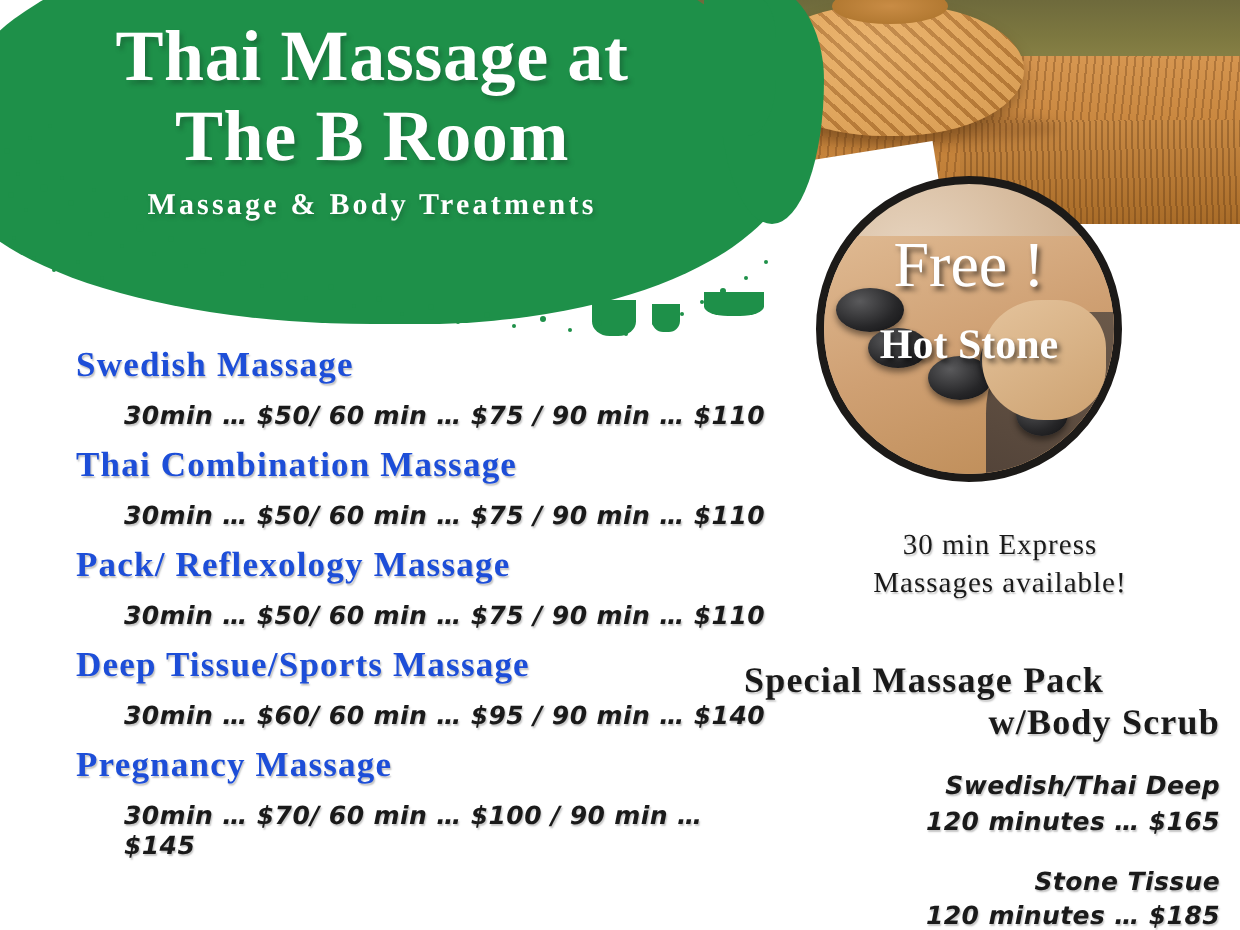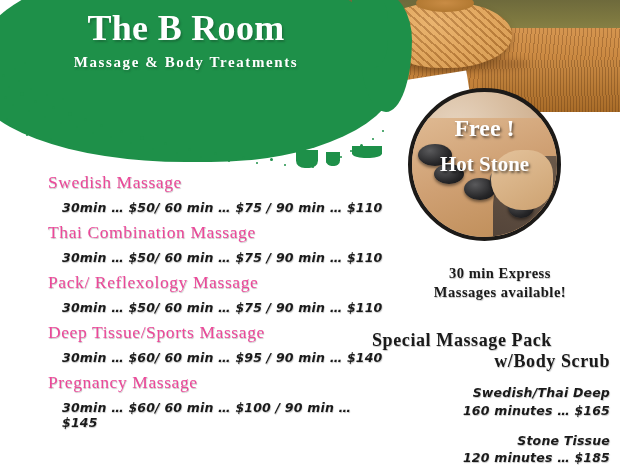--- a/index.html
+++ b/index.html
@@ -147,24 +147,24 @@
 
   
   .services {
     position: absolute;
     left: 0;
     top: 172px;
     width: 388px;
   }
   .svc { margin-bottom: 7px; }
   .svc-name {
-    margin-left: 48px;
+    margin-left: 38px;
     font-size: 17.5px;
-    font-weight: normal;
-    color: #ec4899;
+    font-weight: bold;
+    color: #1d4ed8;
     letter-spacing: 0.6px;
     text-shadow: 0.6px 0.8px 0.8px rgba(120,120,120,0.45);
   }
   .svc-price {
     margin-top: 7px;
     margin-left: 62px;
     font-family: "DejaVu Sans", "Liberation Sans", sans-serif;
     font-style: italic;
     font-size: 12.5px;
     font-weight: bold;
@@ -217,41 +217,41 @@
     background: linear-gradient(150deg, #e4c39c 0%, #cda271 100%);
   }
   .badge-text {
     position: absolute;
     left: 0; right: 0; top: 24px;
     text-align: center;
     color: #ffffff;
     z-index: 3;
   }
   .badge-free {
-    font-size: 24px;
-    font-weight: bold;
+    font-size: 32px;
+    font-weight: normal;
     line-height: 1;
     text-shadow: 1.5px 2px 2.5px rgba(0,0,0,0.55);
   }
   .badge-hot {
     margin-top: 14px;
     font-size: 21px;
     font-weight: bold;
     line-height: 1;
     text-shadow: 1.5px 2px 2.5px rgba(0,0,0,0.55);
   }
 
   .express {
     position: absolute;
     left: 386px;
     top: 264px;
     width: 228px;
     text-align: center;
     font-size: 14.5px;
-    font-weight: bold;
+    font-weight: normal;
     line-height: 1.32;
     color: #1a1a1a;
     letter-spacing: 0.5px;
     text-shadow: 0.6px 0.8px 0.8px rgba(130,130,130,0.45);
   }
 
   .pack {
     position: absolute;
     left: 372px;
     top: 330px;
@@ -351,20 +351,21 @@
     <div class="speckle" style="left: 2px; top: 74px; width: 3px; height: 3px; background: rgb(30, 144, 73);"></div>
     <div class="speckle" style="left: 14px; top: 68px; width: 2px; height: 2px; background: rgb(30, 144, 73);"></div>
     <div class="speckle" style="left: 24px; top: 62px; width: 2px; height: 2px; background: rgb(30, 144, 73);"></div>
     <div class="speckle" style="left: 350px; top: 150px; width: 2px; height: 2px; background: rgb(30, 144, 73);"></div>
     <div class="speckle" style="left: 360px; top: 144px; width: 3px; height: 3px; background: rgb(30, 144, 73);"></div>
     <div class="speckle" style="left: 372px; top: 138px; width: 2px; height: 2px; background: rgb(30, 144, 73);"></div>
     <div class="speckle" style="left: 382px; top: 130px; width: 2px; height: 2px; background: rgb(30, 144, 73);"></div>
   </div>
 
 <div class="header-text">
+  <div class="title-line">Thai Massage at</div>
   <div class="title-line">The B Room</div>
   <div class="subtitle">Massage &amp; Body Treatments</div>
 </div>
 
 <div class="services">
 
   <div class="svc">
     <div class="svc-name">Swedish Massage</div>
     <div class="svc-price">30min … $50/ 60 min … $75 / 90 min … $110</div>
   </div>
@@ -379,21 +380,21 @@
     <div class="svc-price">30min … $50/ 60 min … $75 / 90 min … $110</div>
   </div>
 
   <div class="svc">
     <div class="svc-name">Deep Tissue/Sports Massage</div>
     <div class="svc-price">30min … $60/ 60 min … $95 / 90 min … $140</div>
   </div>
 
   <div class="svc">
     <div class="svc-name">Pregnancy Massage</div>
-    <div class="svc-price">30min … $60/ 60 min … $100 / 90 min … $145</div>
+    <div class="svc-price">30min … $70/ 60 min … $100 / 90 min … $145</div>
   </div>
 
 </div>
 
 <div class="badge">
   <div class="skin"></div>
   <div class="towel"></div>
   <div class="stone s1"></div>
   <div class="stone s2"></div>
   <div class="stone s3"></div>
@@ -410,20 +411,20 @@
   <div>30 min Express</div>
   <div>Massages available!</div>
 </div>
 
 <div class="pack">
   <div class="pack-l1">Special Massage Pack</div>
   <div class="pack-l2">w/Body Scrub</div>
 
   <div class="pack-item">
     <span class="ln">Swedish/Thai Deep</span>
-    <span class="ln">160 minutes … $165</span>
+    <span class="ln">120 minutes … $165</span>
   </div>
 
   <div class="pack-item">
     <span class="ln">Stone Tissue</span>
     <span class="ln">120 minutes … $185</span>
   </div>
 </div>
 
 </body></html>

